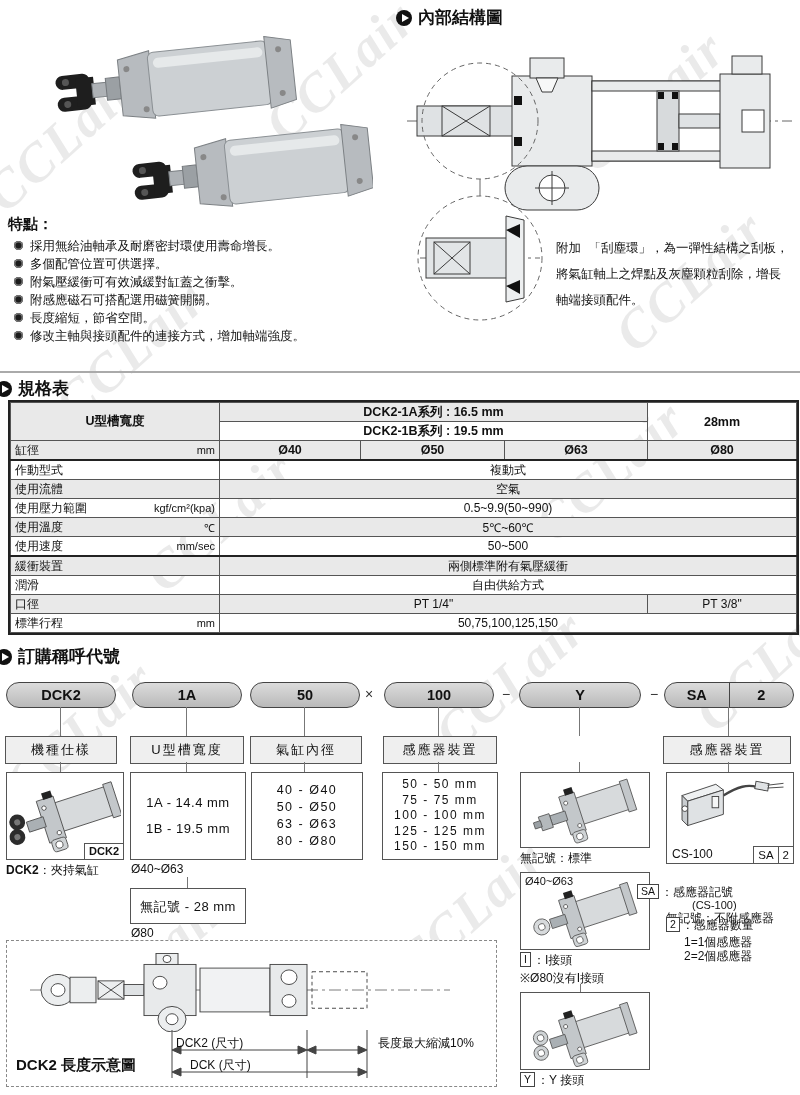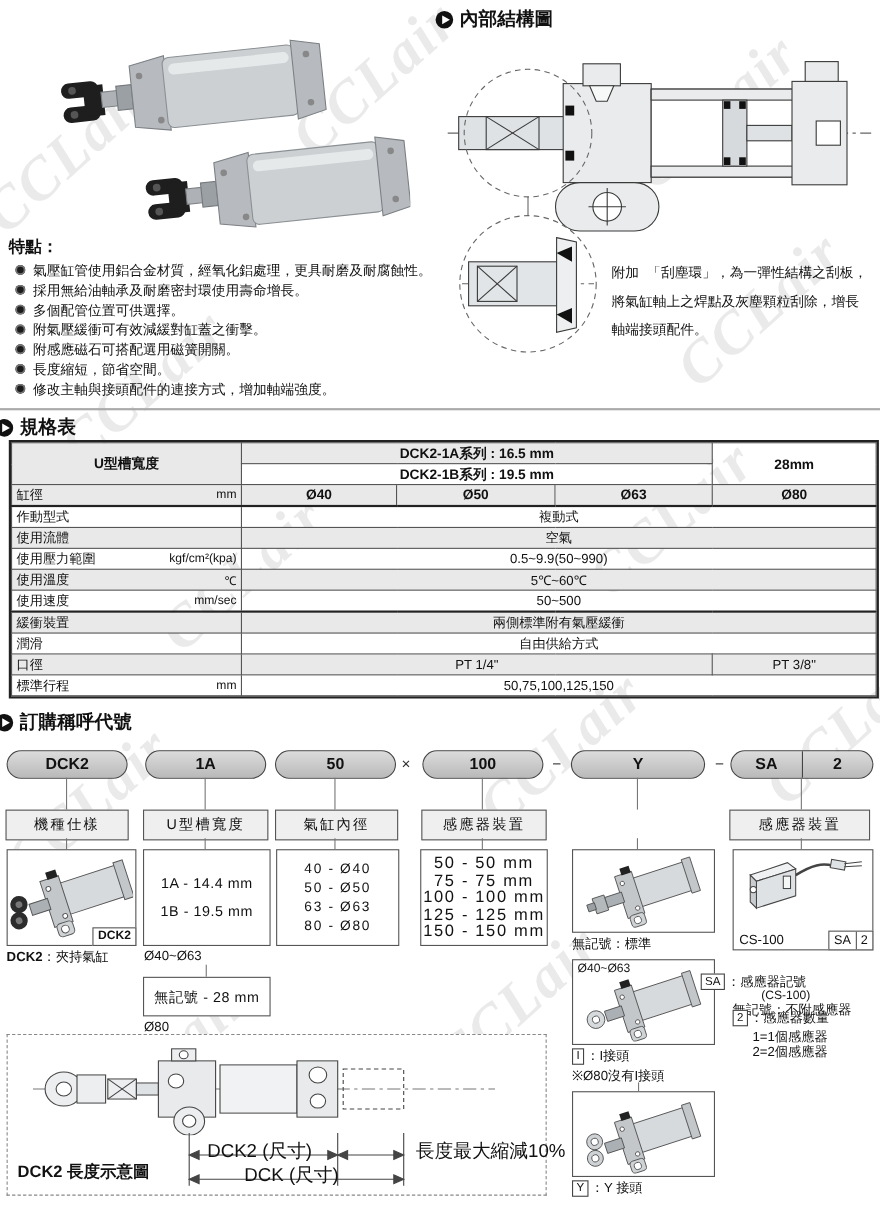--- a/index.html
+++ b/index.html
@@ -51,21 +51,21 @@
   .corner-tag{position:absolute;right:-1px;bottom:-1px;border:1px solid #555;background:#fff;
       font-size:11px;font-weight:bold;padding:0 4px;line-height:15px;}
   .inbox-range{position:absolute;left:4px;top:2px;font-size:11px;}
   .sa2{position:absolute;right:-1px;bottom:-1px;display:flex;border:1px solid #555;background:#fff;
       font-size:11.5px;line-height:16px;}
   .sa2 span{padding:0 4px;}
   .sa2 span+span{border-left:1px solid #555;}
   .cs-model{position:absolute;left:5px;bottom:2px;font-size:12px;}
   
   .dash-box{position:absolute;border:1.5px dashed #888;background:#fff;}
-  .dim-text{position:absolute;font-size:17px;text-align:center;white-space:nowrap;}
+  .dim-text{position:absolute;font-size:12px;white-space:nowrap;}
   .len-cap{position:absolute;font-weight:bold;font-size:15px;white-space:nowrap;}
   svg{display:block;}
 </style>
 </head>
 <body>
 
 <div class="page">
 
   <svg width="0" height="0" style="position:absolute" aria-hidden="true">
     <defs>
@@ -172,24 +172,20 @@
   <div class="note" style="left:556px;top:236px;width:242px">
     <div>附加 「刮塵環」，為一彈性結構之刮板，</div>
     <div>將氣缸軸上之焊點及灰塵顆粒刮除，增長</div>
     <div>軸端接頭配件。</div>
   </div>
 
   <div class="feat-title" style="left:8px;top:215px">特點：</div>
   <ul class="feat-list" style="left:14px;top:237px;width:390px">
     <li>
         <span class="bullet"></span>
-        <span>氣壓缸管使用鋁合金材質，經氧化鋁處理，更具耐磨及耐腐蝕性。</span>
-      </li>
-    <li>
-        <span class="bullet"></span>
         <span>採用無給油軸承及耐磨密封環使用壽命增長。</span>
       </li>
     <li>
         <span class="bullet"></span>
         <span>多個配管位置可供選擇。</span>
       </li>
     <li>
         <span class="bullet"></span>
         <span>附氣壓緩衝可有效減緩對缸蓋之衝擊。</span>
       </li>
@@ -401,21 +397,21 @@
   <div class="obox" style="left:251px;top:772px;width:110px;height:86px">
     <div class="optlines">
       <div>40 - Ø40</div>
       <div>50 - Ø50</div>
       <div>63 - Ø63</div>
       <div>80 - Ø80</div>
     </div>
   </div>
 
   <div class="obox" style="left:382px;top:772px;width:114px;height:86px">
-    <div class="optlines" style="line-height:15.5px;font-size:15px">
+    <div class="optlines" style="line-height:15.5px;font-size:12px">
       <div>50 - 50 mm</div>
       <div>75 - 75 mm</div>
       <div>100 - 100 mm</div>
       <div>125 - 125 mm</div>
       <div>150 - 150 mm</div>
     </div>
   </div>
 
   <div class="obox" style="left:520px;top:772px;width:128px;height:74px">
     <svg width="126" height="72" viewBox="0 0 130 90">

